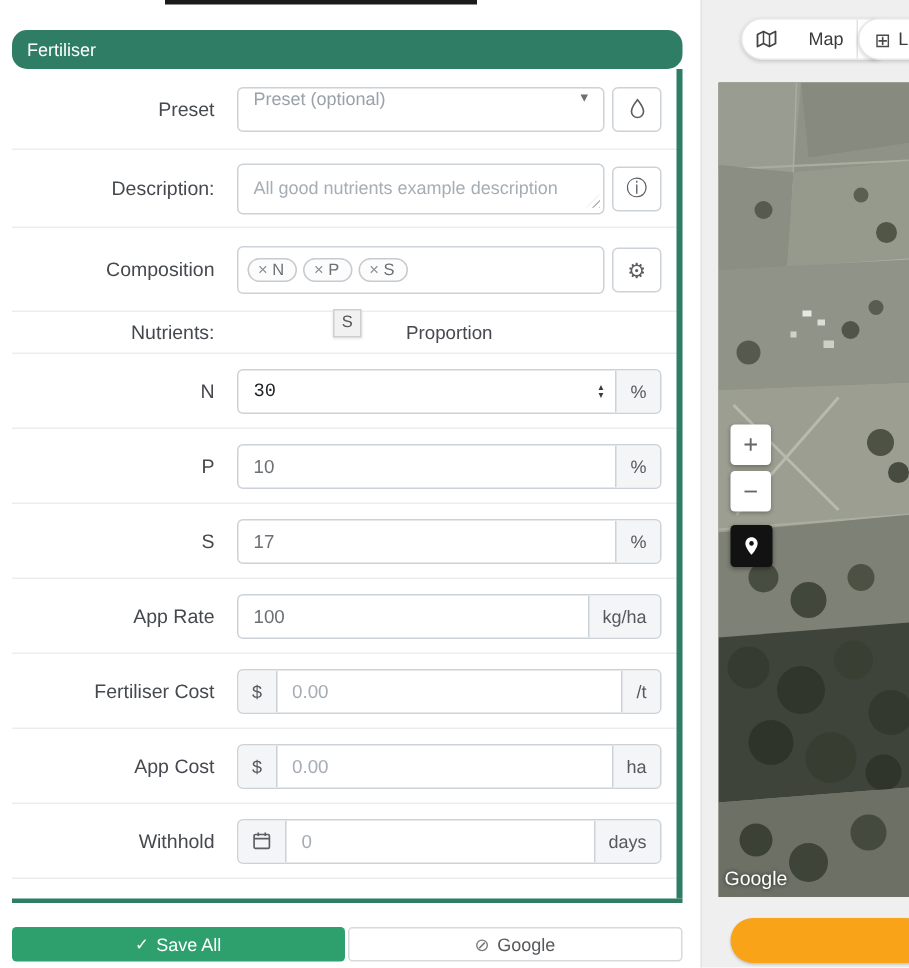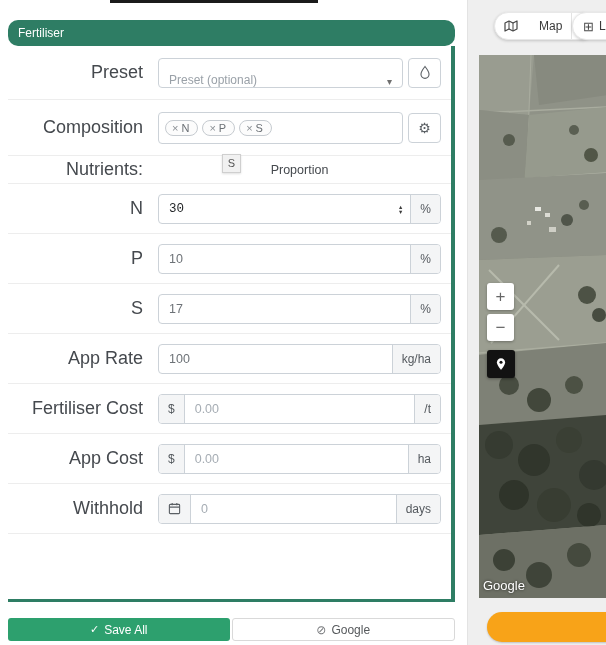--- a/index.html
+++ b/index.html
@@ -10,25 +10,25 @@
 
   
   .left-panel { position:absolute; left:8px; top:20px; width:447px; }
   .panel-header { height:26px; background:#2e7d64; color:#fff; display:flex; align-items:center;
     padding:0 10px; font-size:12px;border-radius:10px; }
   .form-area { position:relative; height:556px; background:#fff; border-bottom:3px solid #2e7d64; }
   .green-scroll { position:absolute; top:0; right:0; width:4px; height:100%; background:#2e7d64; z-index:4; }
 
   .form-row { display:flex; align-items:center; border-bottom:1px solid #ededed; padding-right:14px; position:relative; }
   .h54{height:54px} .h52{height:52px} .h56{height:56px} .h28{height:28px} .h50{height:50px}
-  .row-label { width:150px; flex:none; text-align:right; padding-right:15px; font-size:18px; color:#45494e; }
+  .row-label { width:150px; flex:none; text-align:right; padding-right:15px; font-size:13px; color:#45494e; }
   .row-control { flex:1; display:flex; align-items:center; gap:5px; position:relative; }
 
   .select-box { flex:1; height:30px; border:1px solid #ccd2d8; border-radius:4px; background:#fff;
-    display:flex; align-items:flex-end; padding:0 10px; cursor:pointer; }
+    display:flex; align-items:flex-start; padding:0 10px; cursor:pointer; }
   .select-box .ph { flex:1; color:#9aa1a8; font-size:12px; }
   .caret { color:#6f6f6f; font-size:10px; }
 
   .icon-btn { flex:none; width:33px; height:30px; border:1px solid #ccd2d8; border-radius:4px;
     background:#fff; display:flex; align-items:center; justify-content:center; color:#5a5f64;
     font-size:14px; cursor:pointer; padding:0; }
 
   .textarea-wrap { flex:1; position:relative; }
   textarea { width:100%; height:34px; border:1px solid #ccd2d8; border-radius:4px; padding:8px 10px;
     font:12px "Liberation Sans",sans-serif; color:#333; resize:none; display:block; outline:none; }
@@ -118,20 +118,32 @@
           <span class="caret">▾</span>
         </div>
         <button class="icon-btn">
           <svg width="12" height="15" viewBox="0 0 14 17">
             <path d="M7 1.5 C7 1.5 2.3 7.4 2.3 10.6 a4.7 4.7 0 0 0 9.4 0 C11.7 7.4 7 1.5 7 1.5 Z" fill="none" stroke="#5a5f64" stroke-width="1.3"></path>
           </svg>
         </button>
       </div>
     </div>
 
+    <div class="form-row h52">
+      <div class="row-label">Description:</div>
+      <div class="row-control">
+        <div class="textarea-wrap">
+          <textarea placeholder="All good nutrients example description" style=""></textarea>
+          <span class="resize-handle"></span>
+        </div>
+        <button class="icon-btn">
+          <span>ⓘ</span>
+        </button>
+      </div>
+    </div>
 
     <div class="form-row h56">
       <div class="row-label">Composition</div>
       <div class="row-control">
         <div class="tags-box">
           <span class="tag">
             <span class="x">×</span>
             <span>N</span>
           </span>
           <span class="tag">

